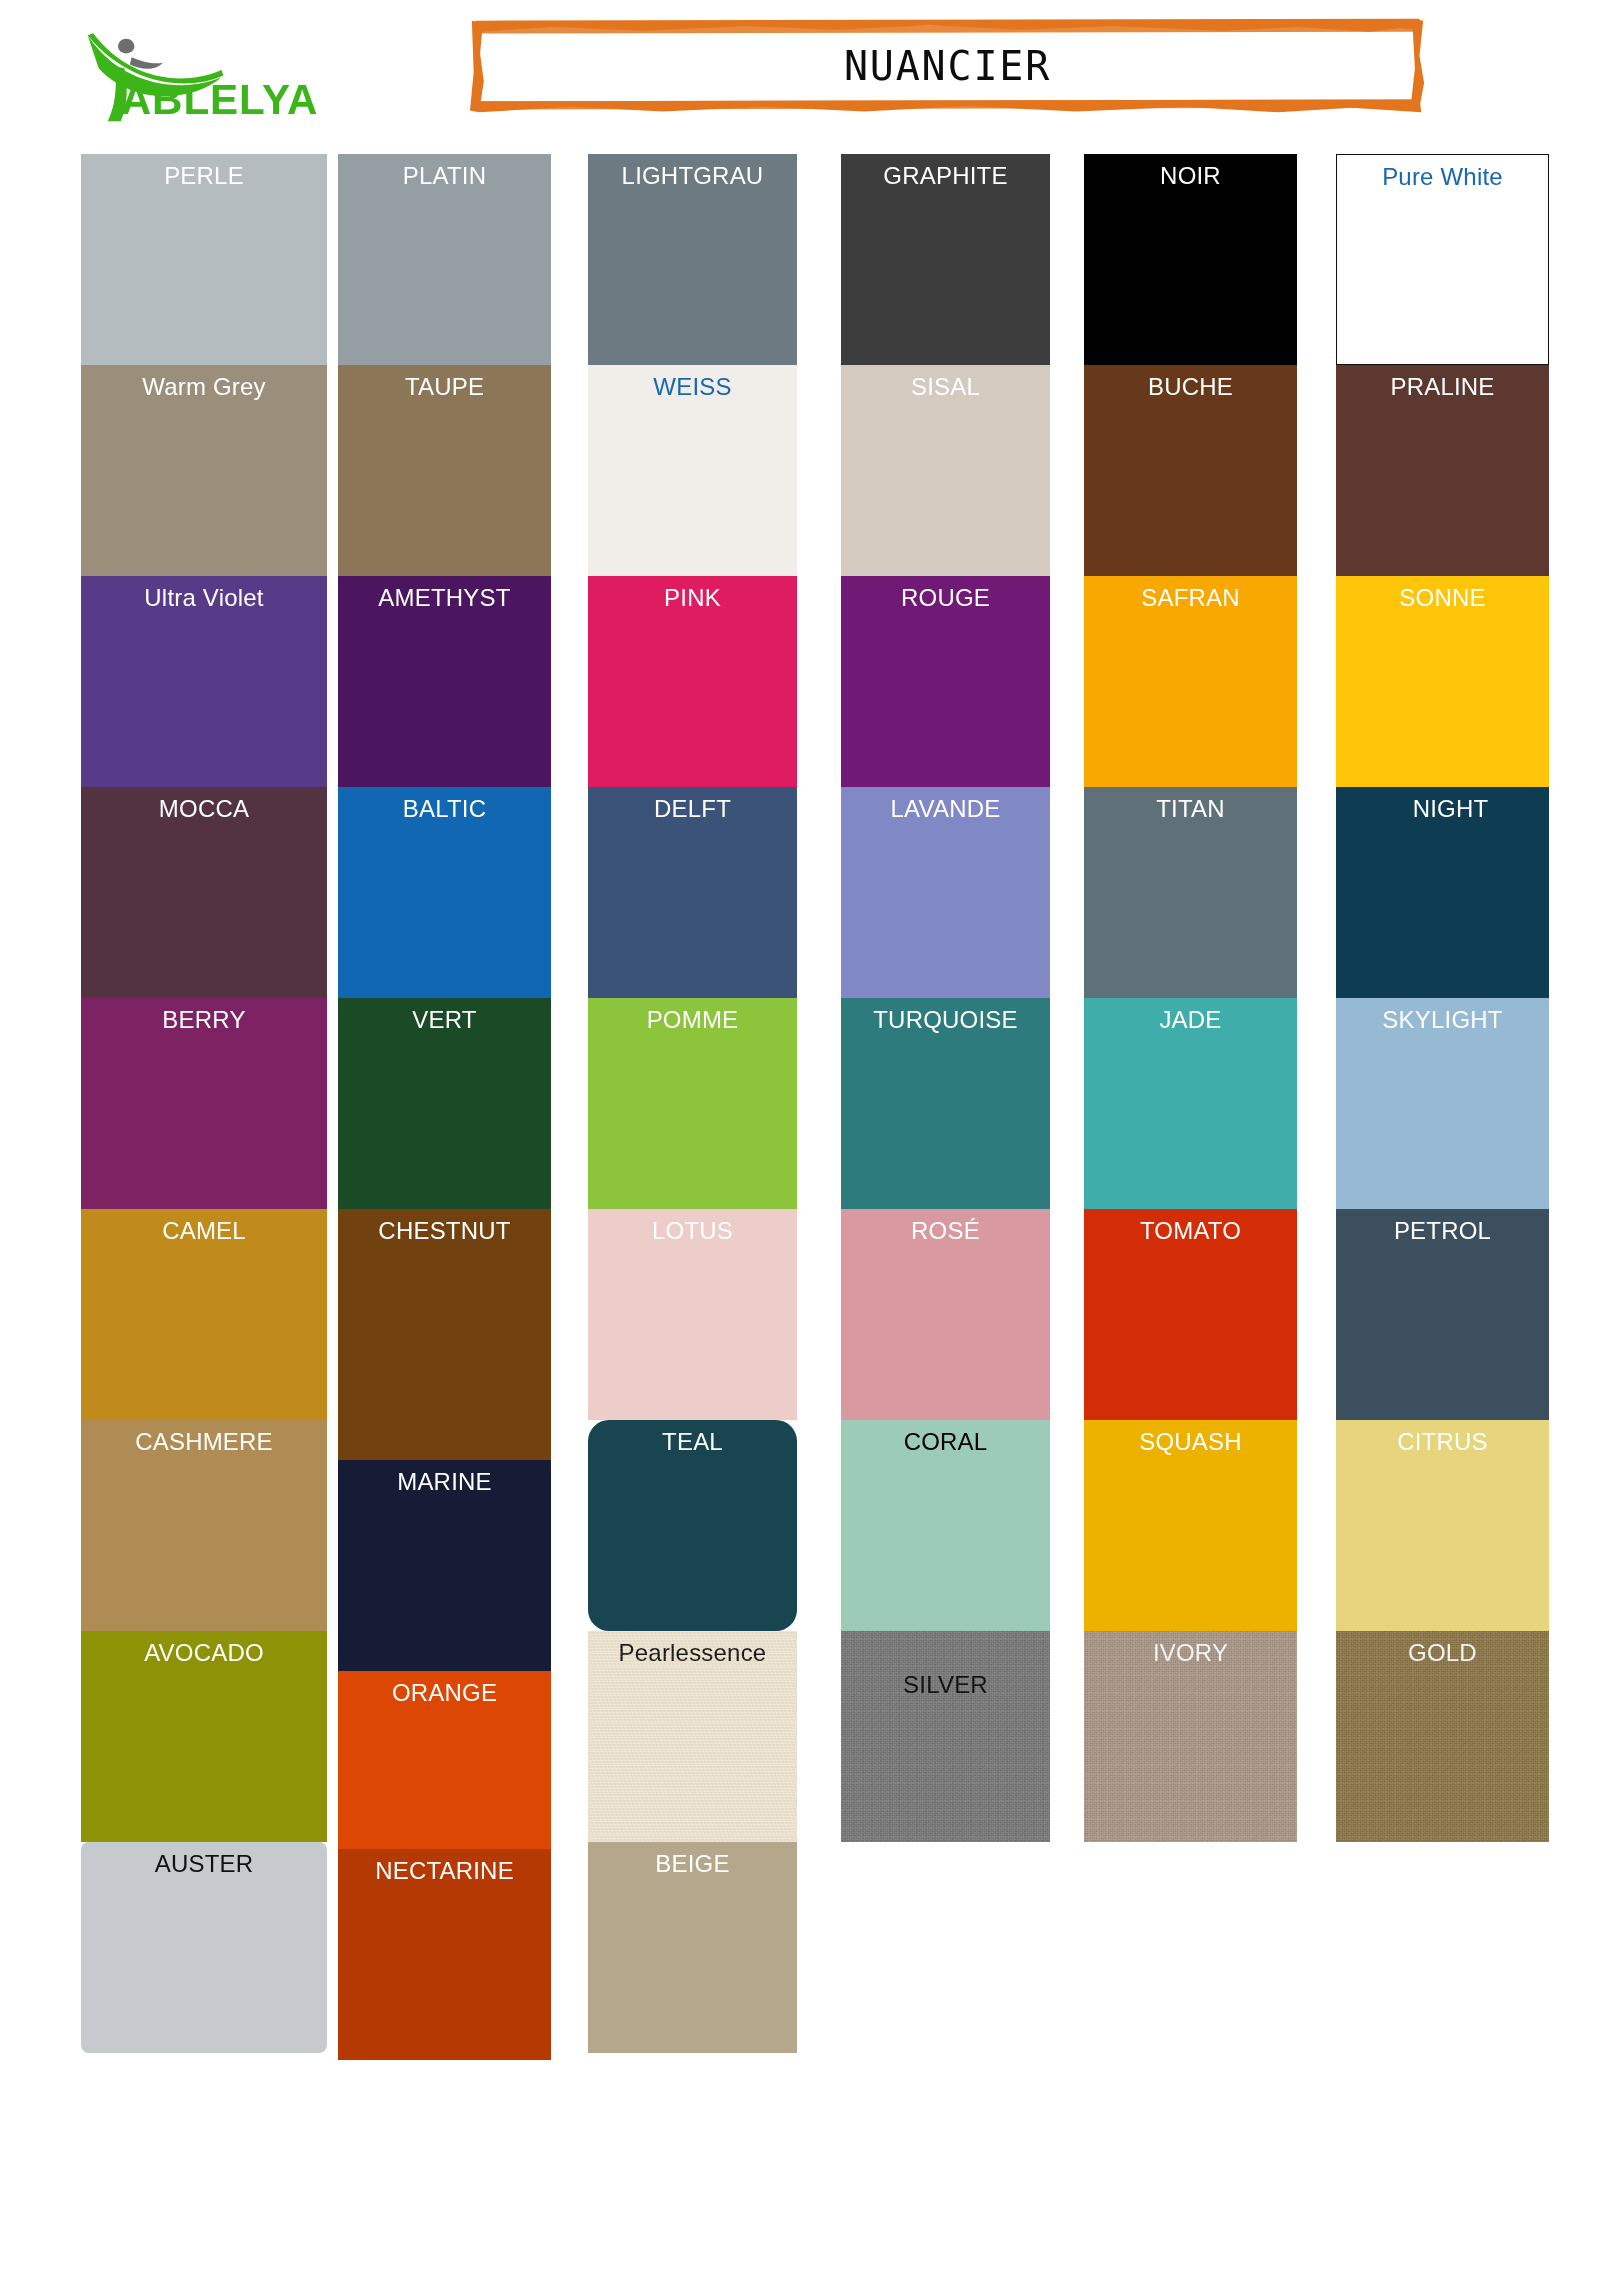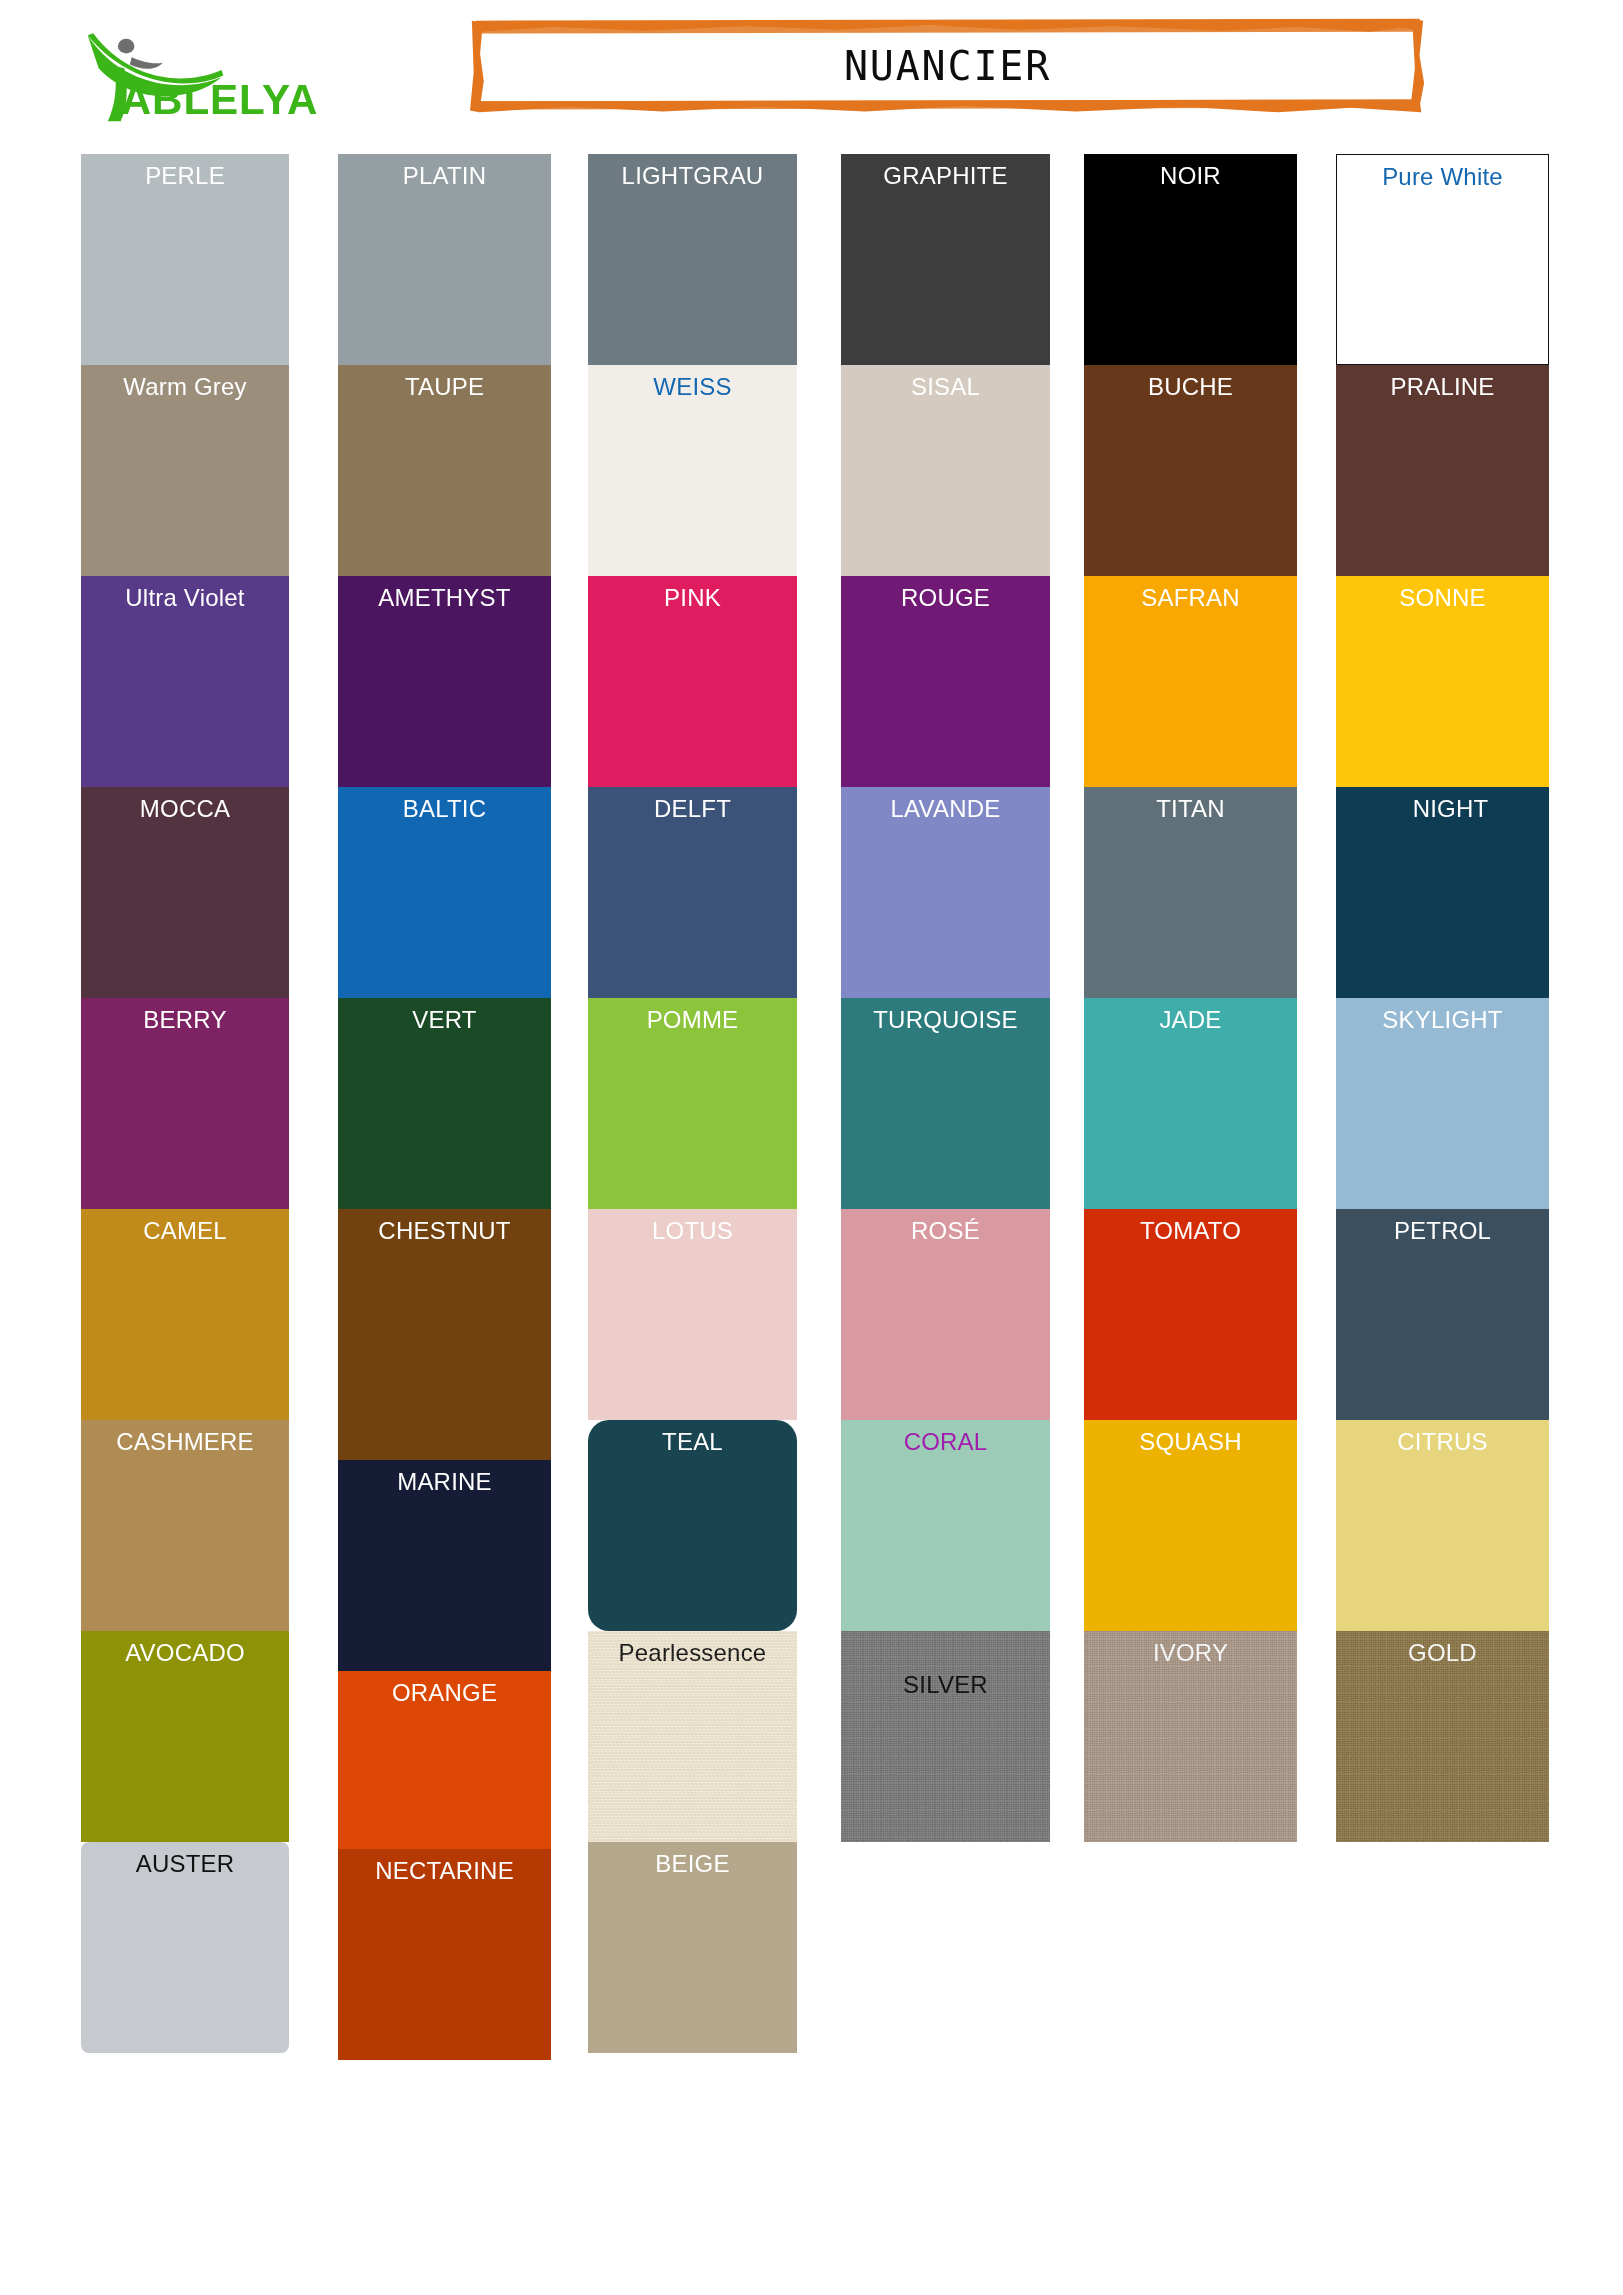--- a/index.html
+++ b/index.html
@@ -153,21 +153,21 @@
           <path d="M1026 2 L1038 4 L1034 42 L1039 72 L1033 104 L1024 101 L1029 56 Z"></path>
         </g>
       </svg>
     </div>
     <div id="page-title">NUANCIER</div>
   </div>
 
 </div>
 
 <div id="swatch-grid">
-    <div class="swatch-col" style="left: 81px; width: 208px;">
+    <div class="swatch-col" style="left: 81px; width: 246px;">
       <div class="swatch" style="height: 211px; background: rgb(180, 188, 192);">
         <div class="swatch-label" style="color: rgb(255, 255, 255);">PERLE</div>
       </div>
       <div class="swatch" style="height: 211px; background: rgb(155, 143, 124);">
         <div class="swatch-label" style="color: rgb(255, 255, 255);">Warm Grey</div>
       </div>
       <div class="swatch" style="height: 211px; background: rgb(88, 59, 136);">
         <div class="swatch-label" style="color: rgb(255, 255, 255);">Ultra Violet</div>
       </div>
       <div class="swatch" style="height: 211px; background: rgb(83, 51, 64);">
@@ -260,21 +260,21 @@
       <div class="swatch" style="height: 211px; background: rgb(128, 137, 197);">
         <div class="swatch-label" style="color: rgb(255, 255, 255);">LAVANDE</div>
       </div>
       <div class="swatch" style="height: 211px; background: rgb(45, 123, 124);">
         <div class="swatch-label" style="color: rgb(255, 255, 255);">TURQUOISE</div>
       </div>
       <div class="swatch" style="height: 211px; background: rgb(217, 153, 160);">
         <div class="swatch-label" style="color: rgb(255, 255, 255);">ROSÉ</div>
       </div>
       <div class="swatch" style="height: 211px; background: rgb(156, 204, 183);">
-        <div class="swatch-label" style="color: #a21caf;">CORAL</div>
+        <div class="swatch-label" style="color: #000000;">CORAL</div>
       </div>
       <div class="swatch grain" style="height: 211px; background: rgb(118, 118, 118);">
         <div class="swatch-label" style="color: #000000; margin-top: 32px;">SILVER</div>
       </div>
     </div>
     <div class="swatch-col" style="left: 1084px; width: 213px;">
       <div class="swatch" style="height: 211px; background: rgb(0, 0, 0);">
         <div class="swatch-label" style="color: rgb(255, 255, 255);">NOIR</div>
       </div>
       <div class="swatch" style="height: 211px; background: rgb(103, 57, 26);">

